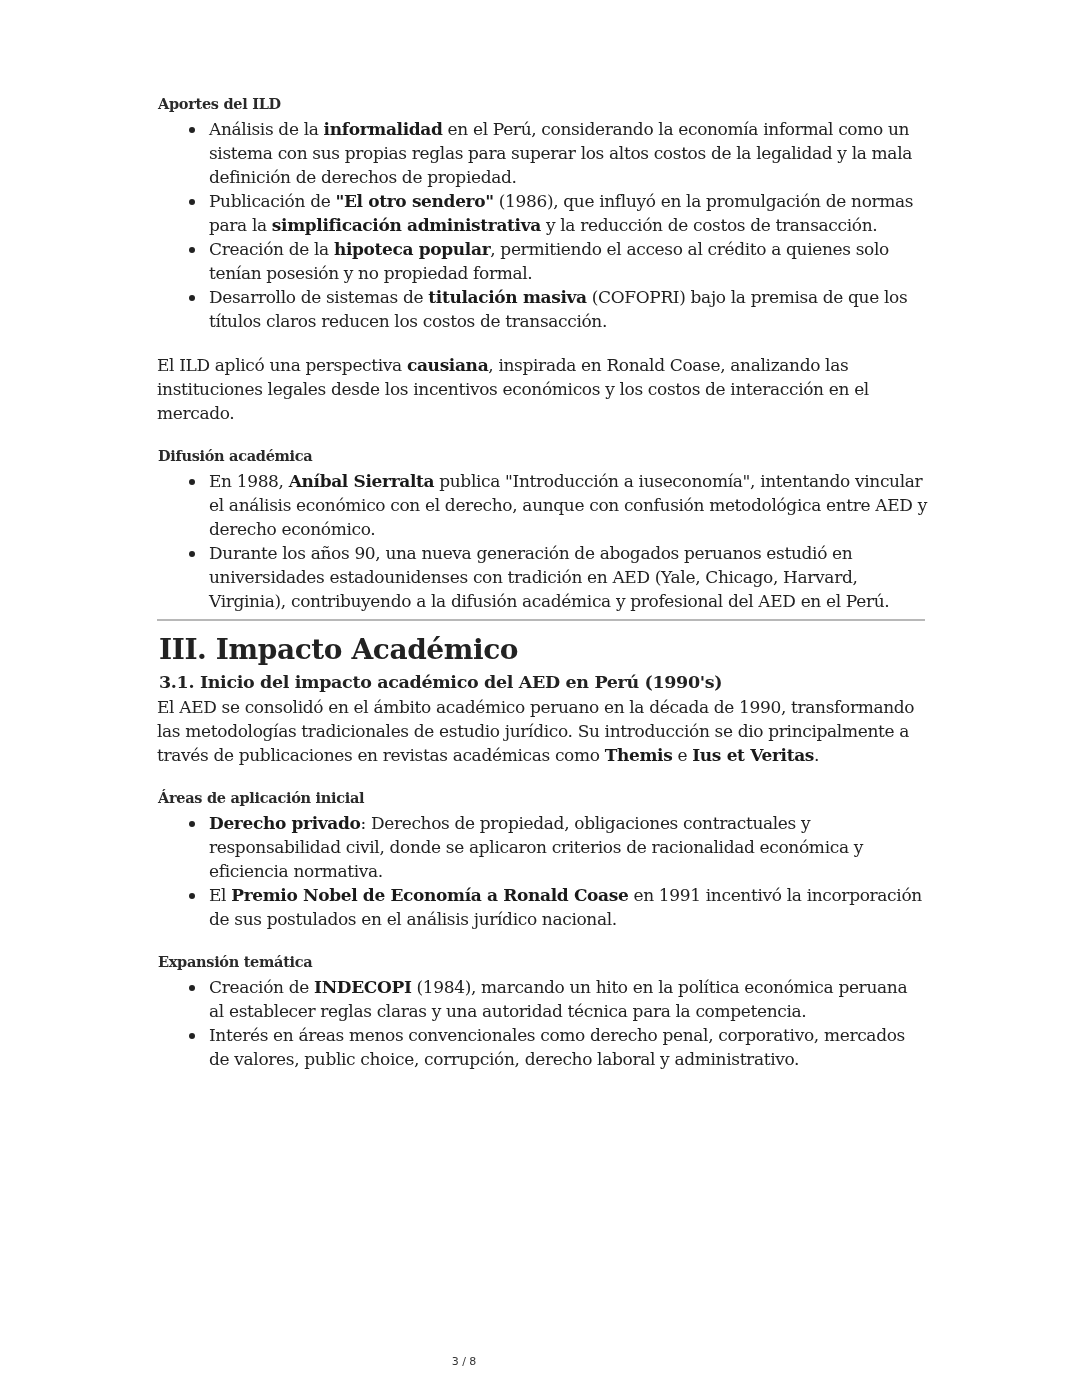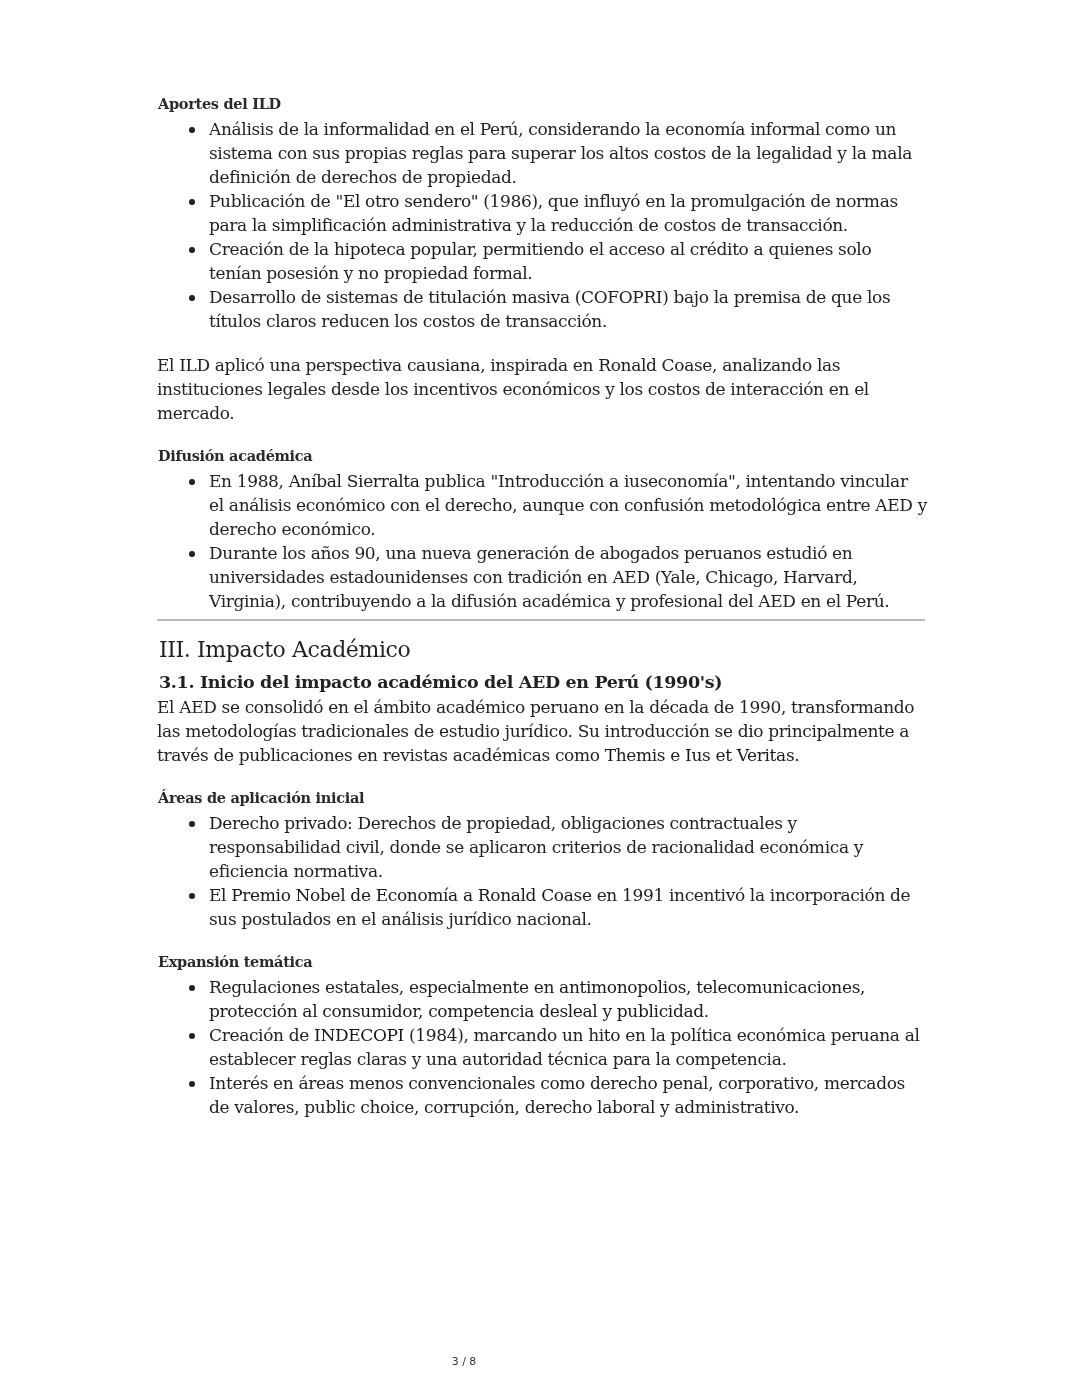--- a/index.html
+++ b/index.html
@@ -3,28 +3,28 @@
 <meta charset="utf-8">
 <style>
   html, body { margin: 0; padding: 0; background: #ffffff; }
   body {
     width: 1080px; height: 1397px; position: relative; overflow: hidden;
     font-family: "DejaVu Serif", "Liberation Serif", serif;
     color: #222222;
   }
   .page { position: absolute; left: 157px; top: 93px; width: 770px; }
   .p { font-size: 17px; line-height: 24px; margin: 0; letter-spacing: -0.35px; }
-  .p b, li b { font-weight: normal; color: #1a1a1a; }
+  .p b, li b { font-weight: bold; color: #1a1a1a; }
   .h4 { font-size: 14.5px; font-weight: bold; line-height: 22px; margin: 0 0 2px 1px; letter-spacing: -0.3px; color: #2a2a2a; }
   ul { margin: 0; padding: 0 0 0 52px; list-style: none; }
   li { font-size: 17px; line-height: 24px; position: relative; letter-spacing: -0.35px; }
   li::before { content: ""; position: absolute; left: -20px; top: 10px; width: 6px; height: 6px; border-radius: 50%; background: #222; }
   .gap-m { height: 20px; }
   hr.divider { border: none; border-top: 2px solid #b8b8b8; margin: 6px 0 14px 0; width: 768px; }
-  .h2 { font-size: 22px; font-weight: normal; line-height: 30px; margin: 0 0 4px 2px; letter-spacing: -0.4px; color: #222; }
+  .h2 { font-size: 28px; font-weight: bold; line-height: 30px; margin: 0 0 4px 2px; letter-spacing: -0.4px; color: #222; }
   .h3 { font-size: 17.5px; font-weight: bold; line-height: 26px; margin: 0 0 0 2px; letter-spacing: -0.35px; color: #222; }
   .footer { position: absolute; left: 0; width: 928px; top: 1355px; text-align: center;
     font-family: "DejaVu Sans", "Liberation Sans", sans-serif; font-size: 11px; color: #333; }
 </style>
 </head>
 <body>
 
 <div class="page">
 
   <div class="h4">Aportes del ILD</div>
@@ -54,19 +54,18 @@
   <div class="gap-m"></div>
   <div class="h4">Áreas de aplicación inicial</div>
   <ul>
     <li><b>Derecho privado</b><span>: Derechos de propiedad, obligaciones contractuales y responsabilidad civil, donde se aplicaron criterios de racionalidad económica y eficiencia normativa.</span></li>
     <li><span>El </span><b>Premio Nobel de Economía a Ronald Coase</b><span> en 1991 incentivó la incorporación de sus postulados en el análisis jurídico nacional.</span></li>
   </ul>
 
   <div class="gap-m"></div>
   <div class="h4">Expansión temática</div>
   <ul>
-    <li><span>Regulaciones estatales, especialmente en </span><b>antimonopolios</b><span>, </span><b>telecomunicaciones</b><span>, </span><b>protección al consumidor</b><span>, </span><b>competencia desleal</b><span> y </span><b>publicidad</b><span>.</span></li>
     <li><span>Creación de </span><b>INDECOPI</b><span> (1984), marcando un hito en la política económica peruana al establecer reglas claras y una autoridad técnica para la competencia.</span></li>
     <li><span>Interés en áreas menos convencionales como derecho penal, corporativo, mercados de valores, public choice, corrupción, derecho laboral y administrativo.</span></li>
   </ul>
 </div>
 
 <div class="footer">3 / 8</div>
 
 </body></html>

